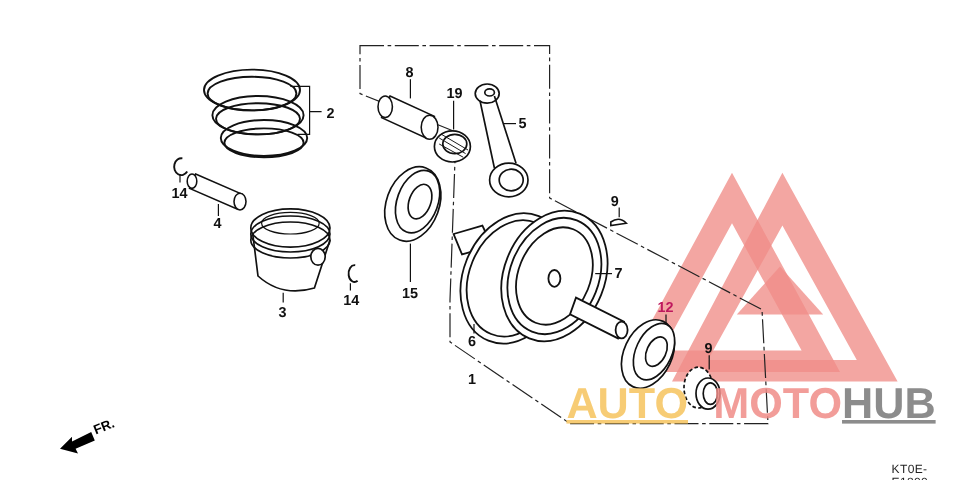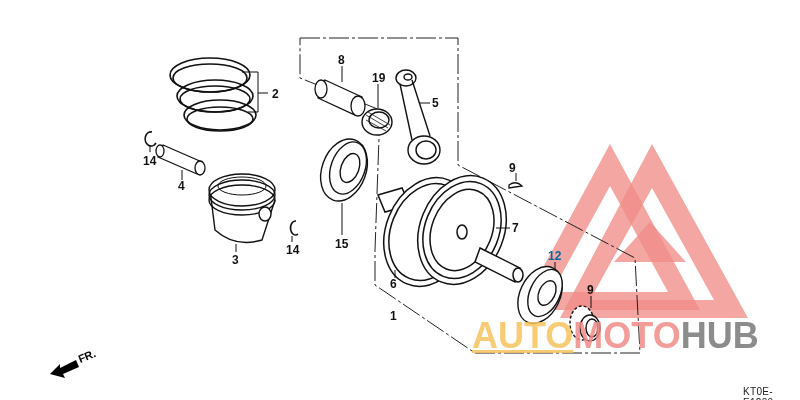--- a/index.html
+++ b/index.html
@@ -1,23 +1,23 @@
 <!DOCTYPE html>
 <html><head>
 <meta charset="utf-8">
 <style>
   html, body { margin: 0; padding: 0; background: #ffffff; }
   body { width: 800px; height: 400px; overflow: hidden; position: relative; font-family: "Liberation Sans", sans-serif; }
   #stage { position: absolute; left: 0; top: 0; width: 800px; height: 400px; }
   .callout { position: absolute; font-family: "Liberation Sans", sans-serif; font-size: 12px; font-weight: bold; color: #111; line-height: 12px; }
-  .callout.red { color: #0369a1; }
+  .callout.red { color: #be185d; }
   .wm { position: absolute; left: 472px; top: 318px; font-family: "Liberation Sans", sans-serif; font-weight: bold; font-size: 36px; letter-spacing: 0px; line-height: 36px; white-space: nowrap; }
   .wm .a { color: #f6c45e; opacity: .85; text-decoration: underline; }
-  .wm .b { color: #f08d88; opacity: .85; }
-  .wm .c { color: #8c8c8c; }
+  .wm .b { color: #f08d88; opacity: .85; margin-left: 21px; }
+  .wm .c { color: #8c8c8c; text-decoration: underline; }
   .code { position: absolute; left: 716px; top: 386px; font-size: 10px; font-weight: normal; color: #222; letter-spacing: .3px; margin-left: 27px; }
   .fr { position: absolute; left: 78px; top: 350px; font-size: 11px; font-weight: 900; color: #000; transform: rotate(-22deg); }
 </style>
 </head>
 <body>
 
 <div id="stage">
   <svg width="800" height="400" viewBox="0 0 800 400" xmlns="http://www.w3.org/2000/svg">
 
     <g fill="#f08d88" fill-opacity="0.78">

